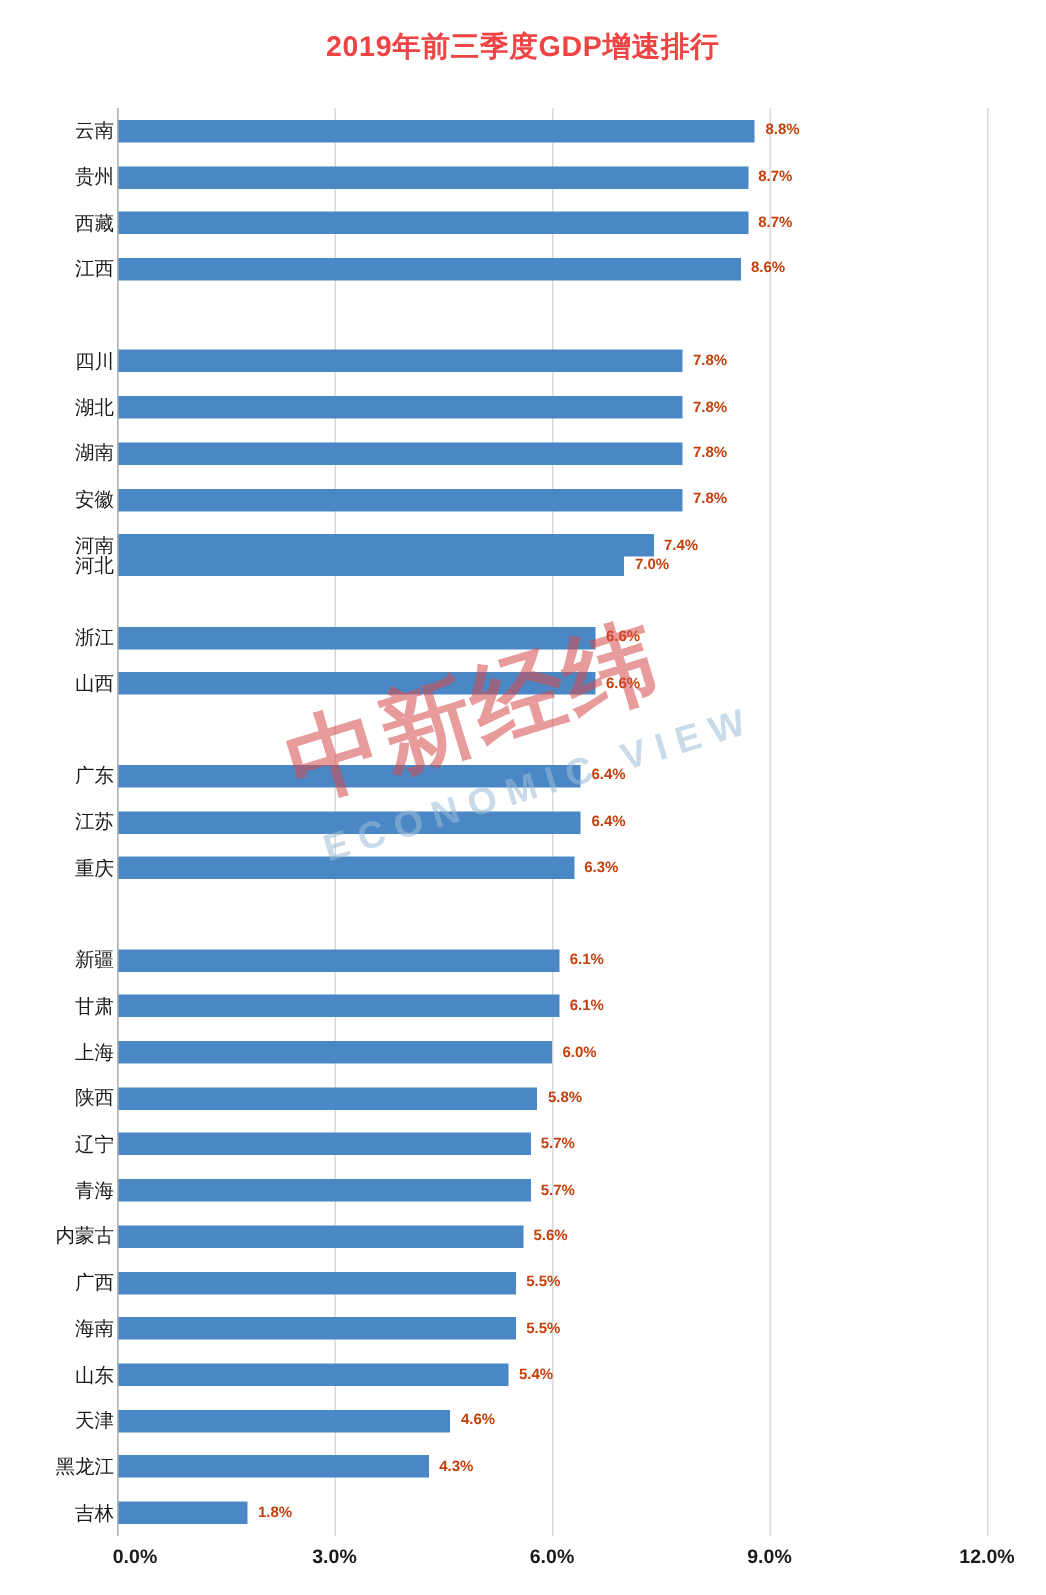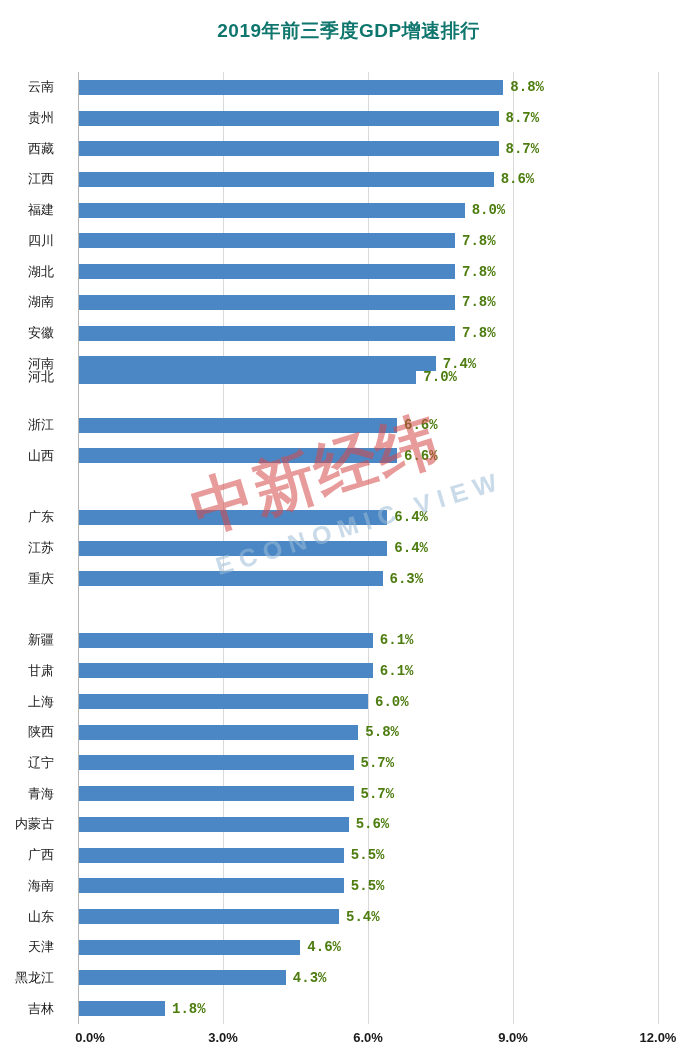--- a/index.html
+++ b/index.html
@@ -21,21 +21,21 @@
     box-sizing: border-box;
   }
   #chart-title {
     position: absolute;
     top: 18px;
     left: 0;
     width: 697px;
     text-align: center;
     font-size: 19px;
     font-weight: bold;
-    color: #0f766e;
+    color: #ef4444;
     letter-spacing: 0.5px;
   }
   
   #plot-area {
     position: absolute;
     left: 78px;
     top: 72px;
     width: 580px;
     height: 952px;
   }
@@ -68,30 +68,29 @@
     position: absolute;
     left: 0;
     top: 0;
     height: 100%;
     background: #4a87c4;
   }
   .bar-value {
     position: absolute;
     top: 50%;
     transform: translateY(-50%);
-    font-size: 14px;
-    font-weight: bold;
-    color: #4d7c0f;
+    font-size: 10px;
+    font-weight: bold;
+    color: #c2410c;
     white-space: nowrap;
-    font-family: Liberation Mono, monospace;
   }
   .cat-label {
     position: absolute;
     right: 100%;
-    margin-right: 24px;
+    margin-right: 2px;
     top: 50%;
     transform: translateY(-50%);
     font-size: 13px;
     color: #1a1a1a;
     white-space: nowrap;
   }
   #x-axis-labels {
     position: absolute;
     left: 78px;
     top: 1030px;
@@ -174,25 +173,20 @@
         <div class="bar-row" style="top: 69.2742px; height: 15px;">
           <span class="cat-label">西藏</span>
           <div class="bar" style="width: 420.5px; background: rgb(74, 135, 196);"></div>
           <span class="bar-value" style="left: 427.5px;">8.7%</span>
         </div>
         <div class="bar-row" style="top: 99.9839px; height: 15px;">
           <span class="cat-label">江西</span>
           <div class="bar" style="width: 415.667px; background: rgb(74, 135, 196);"></div>
           <span class="bar-value" style="left: 422.667px;">8.6%</span>
         </div>
-        <div class="bar-row" style="top: 130.694px; height: 15px;">
-          <span class="cat-label">福建</span>
-          <div class="bar" style="width: 386.667px; background: rgb(74, 135, 196);"></div>
-          <span class="bar-value" style="left: 393.667px;">8.0%</span>
-        </div>
         <div class="bar-row" style="top: 161.403px; height: 15px;">
           <span class="cat-label">四川</span>
           <div class="bar" style="width: 377px; background: rgb(74, 135, 196);"></div>
           <span class="bar-value" style="left: 384px;">7.8%</span>
         </div>
         <div class="bar-row" style="top: 192.113px; height: 15px;">
           <span class="cat-label">湖北</span>
           <div class="bar" style="width: 377px; background: rgb(74, 135, 196);"></div>
           <span class="bar-value" style="left: 384px;">7.8%</span>
         </div>

